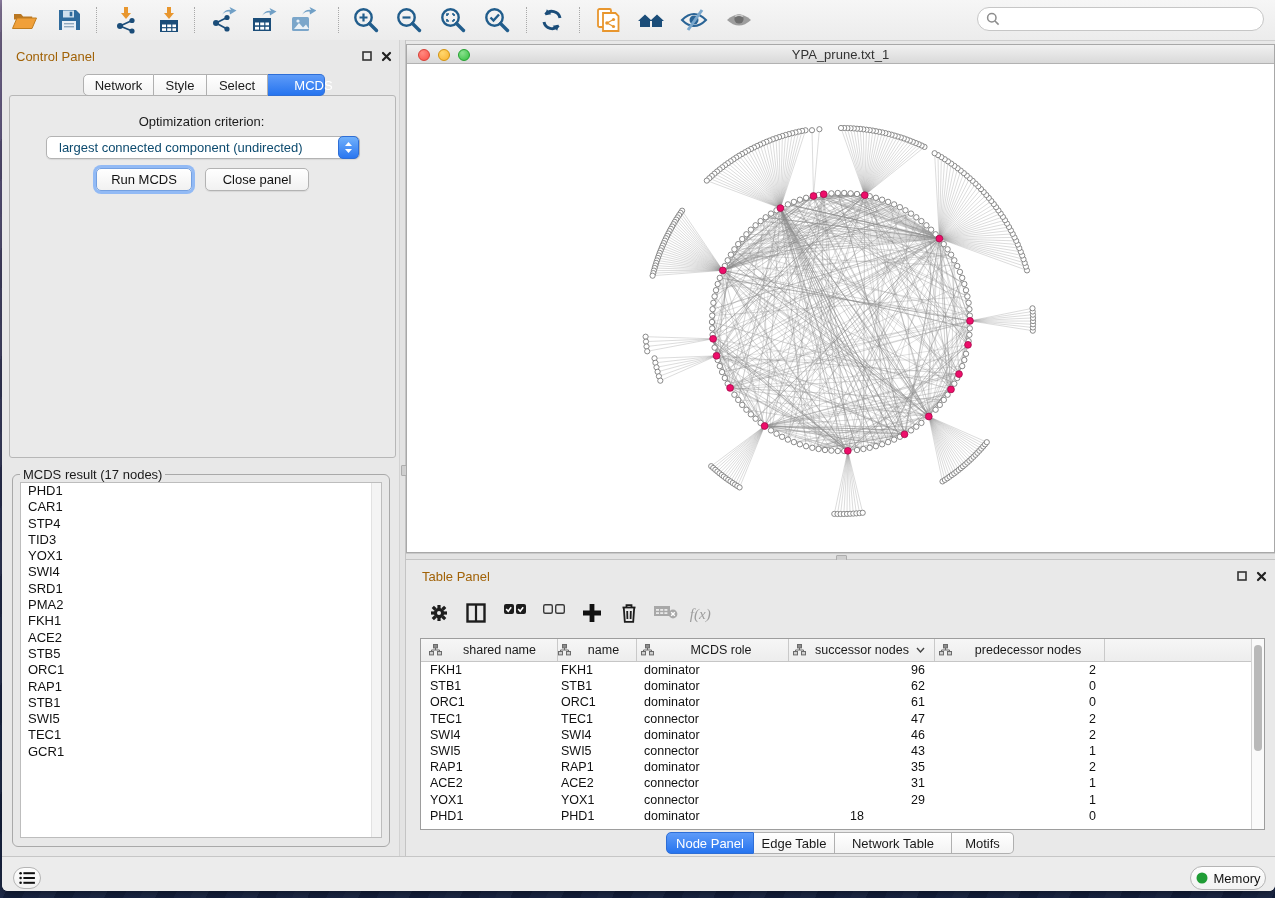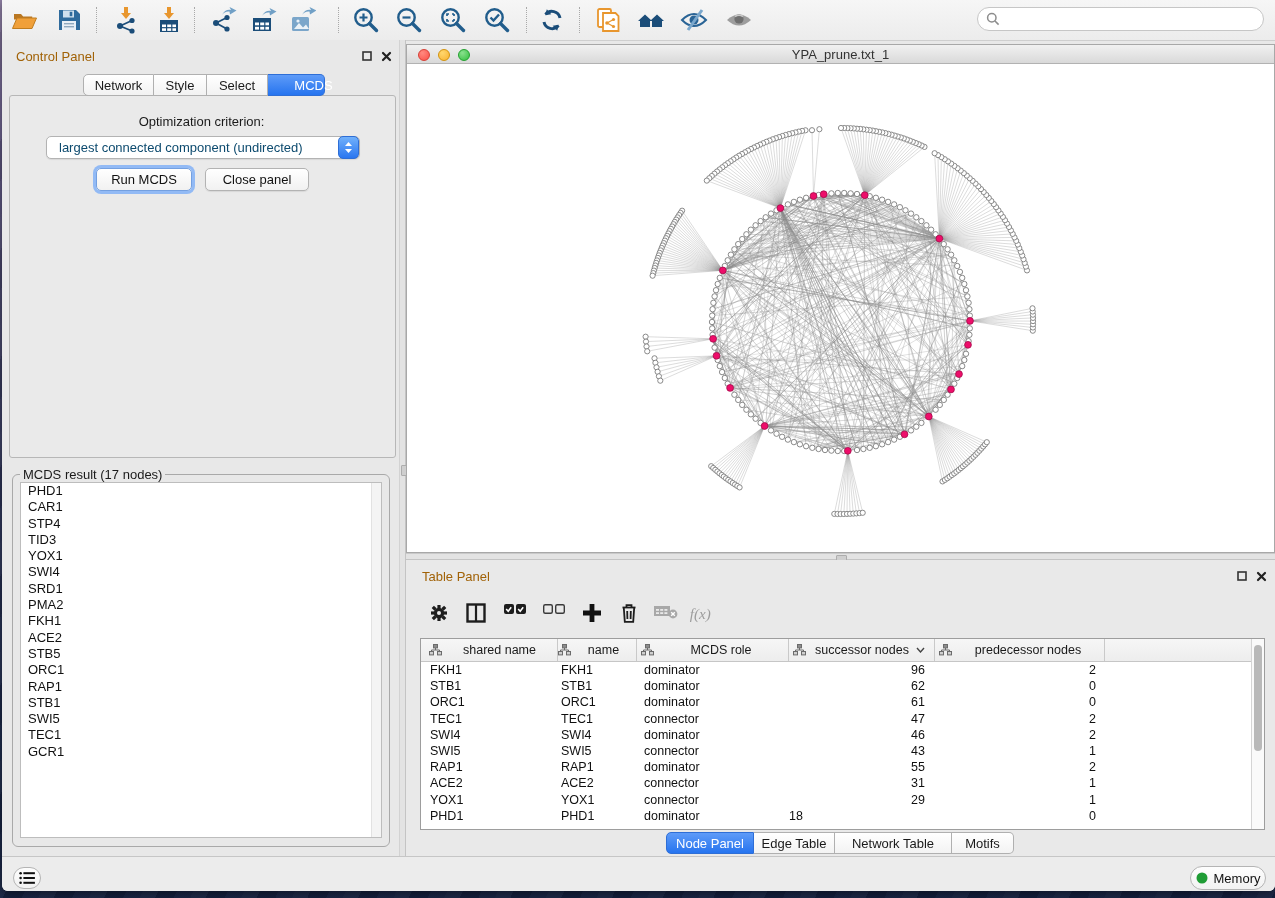--- a/index.html
+++ b/index.html
@@ -1513,42 +1513,42 @@
             <div class="tcell" style="left: 9px; width: 120px; text-align: left;">SWI5</div>
             <div class="tcell" style="left: 140px; width: 72px; text-align: left;">SWI5</div>
             <div class="tcell" style="left: 223px; width: 140px; text-align: left;">connector</div>
             <div class="tcell" style="left: 368px; width: 136px; text-align: right;">43</div>
             <div class="tcell" style="left: 514px; width: 161px; text-align: right;">1</div>
           </div>
           <div class="trow" style="top: 97.2px;">
             <div class="tcell" style="left: 9px; width: 120px; text-align: left;">RAP1</div>
             <div class="tcell" style="left: 140px; width: 72px; text-align: left;">RAP1</div>
             <div class="tcell" style="left: 223px; width: 140px; text-align: left;">dominator</div>
-            <div class="tcell" style="left: 368px; width: 136px; text-align: right;">55</div>
+            <div class="tcell" style="left: 368px; width: 136px; text-align: right;">35</div>
             <div class="tcell" style="left: 514px; width: 161px; text-align: right;">2</div>
           </div>
           <div class="trow" style="top: 113.4px;">
             <div class="tcell" style="left: 9px; width: 120px; text-align: left;">ACE2</div>
             <div class="tcell" style="left: 140px; width: 72px; text-align: left;">ACE2</div>
             <div class="tcell" style="left: 223px; width: 140px; text-align: left;">connector</div>
             <div class="tcell" style="left: 368px; width: 136px; text-align: right;">31</div>
             <div class="tcell" style="left: 514px; width: 161px; text-align: right;">1</div>
           </div>
           <div class="trow" style="top: 129.6px;">
             <div class="tcell" style="left: 9px; width: 120px; text-align: left;">YOX1</div>
             <div class="tcell" style="left: 140px; width: 72px; text-align: left;">YOX1</div>
             <div class="tcell" style="left: 223px; width: 140px; text-align: left;">connector</div>
             <div class="tcell" style="left: 368px; width: 136px; text-align: right;">29</div>
             <div class="tcell" style="left: 514px; width: 161px; text-align: right;">1</div>
           </div>
           <div class="trow" style="top: 145.8px;">
             <div class="tcell" style="left: 9px; width: 120px; text-align: left;">PHD1</div>
             <div class="tcell" style="left: 140px; width: 72px; text-align: left;">PHD1</div>
             <div class="tcell" style="left: 223px; width: 140px; text-align: left;">dominator</div>
-            <div class="tcell" style="left: 368px; width: 136px; text-align: left;">18</div>
+            <div class="tcell" style="left: 368px; width: 136px; text-align: center;">18</div>
             <div class="tcell" style="left: 514px; width: 161px; text-align: right;">0</div>
           </div>
         </div>
       <div class="tscroll">
           <div class="thumb"></div>
         </div>
     </div>
 
     <div class="bot-tabs" id="bottabs">
         <div class="bot-tab active" style="width: 88px;">Node Panel</div>

